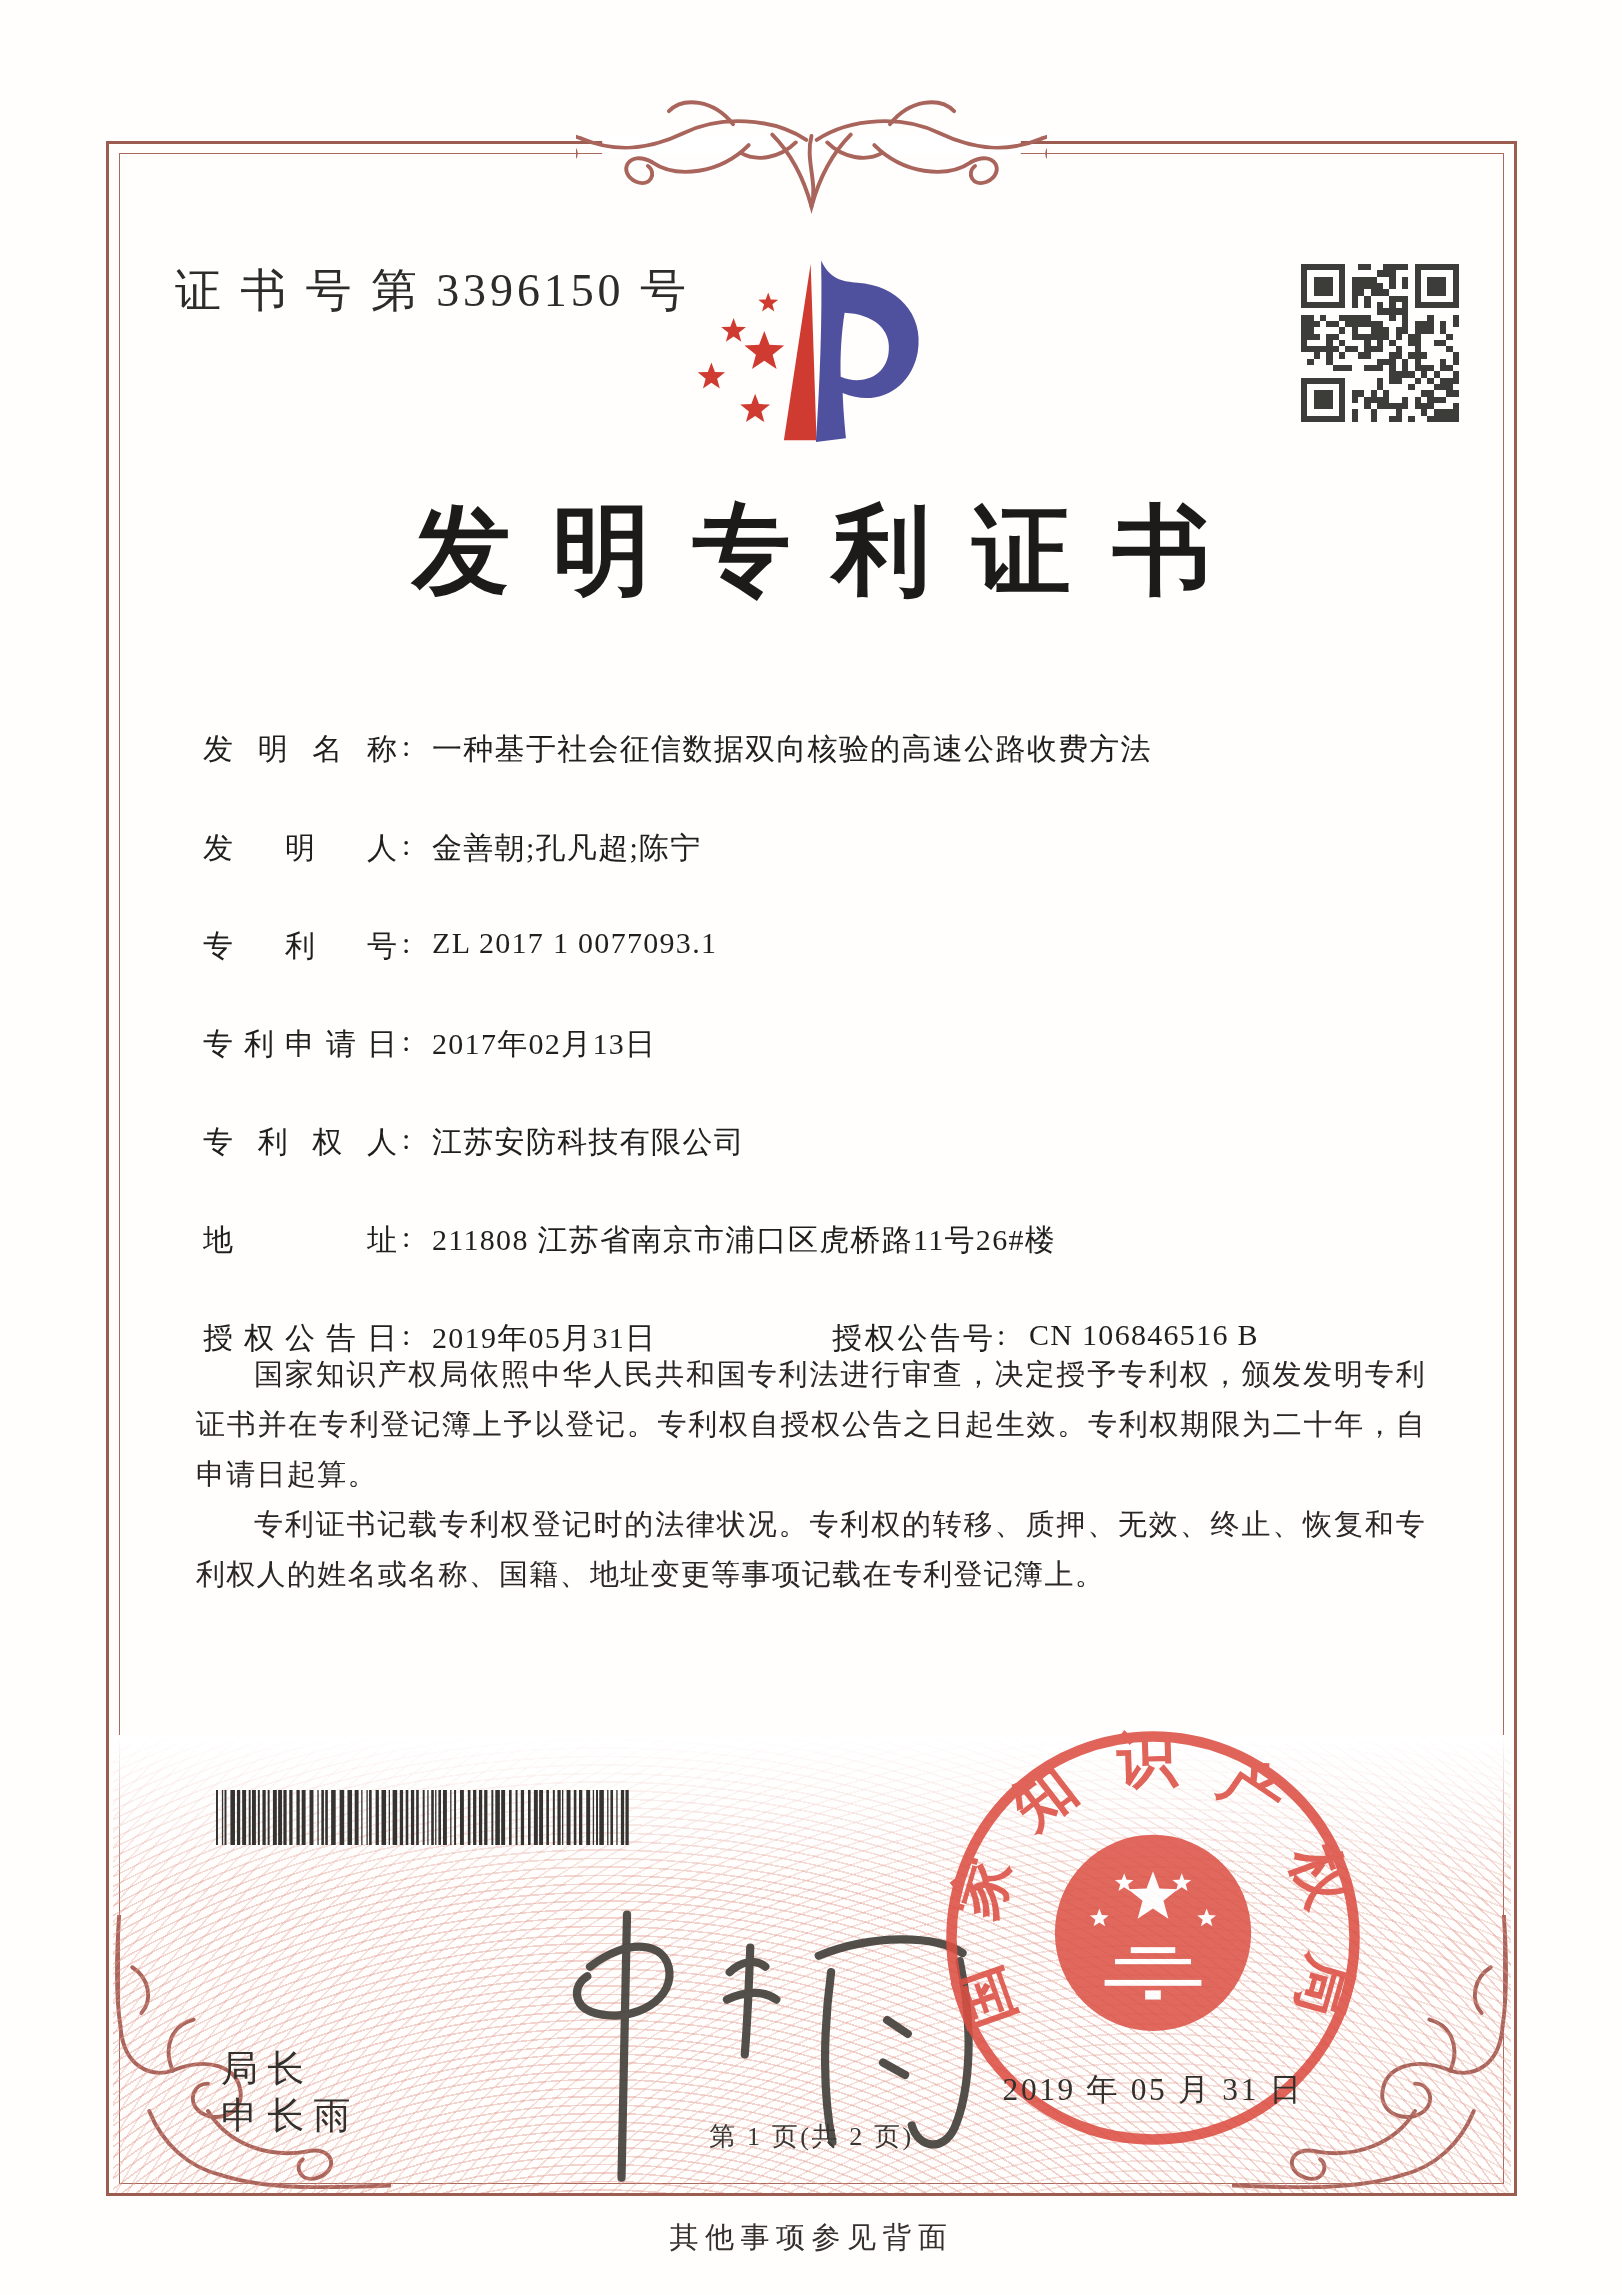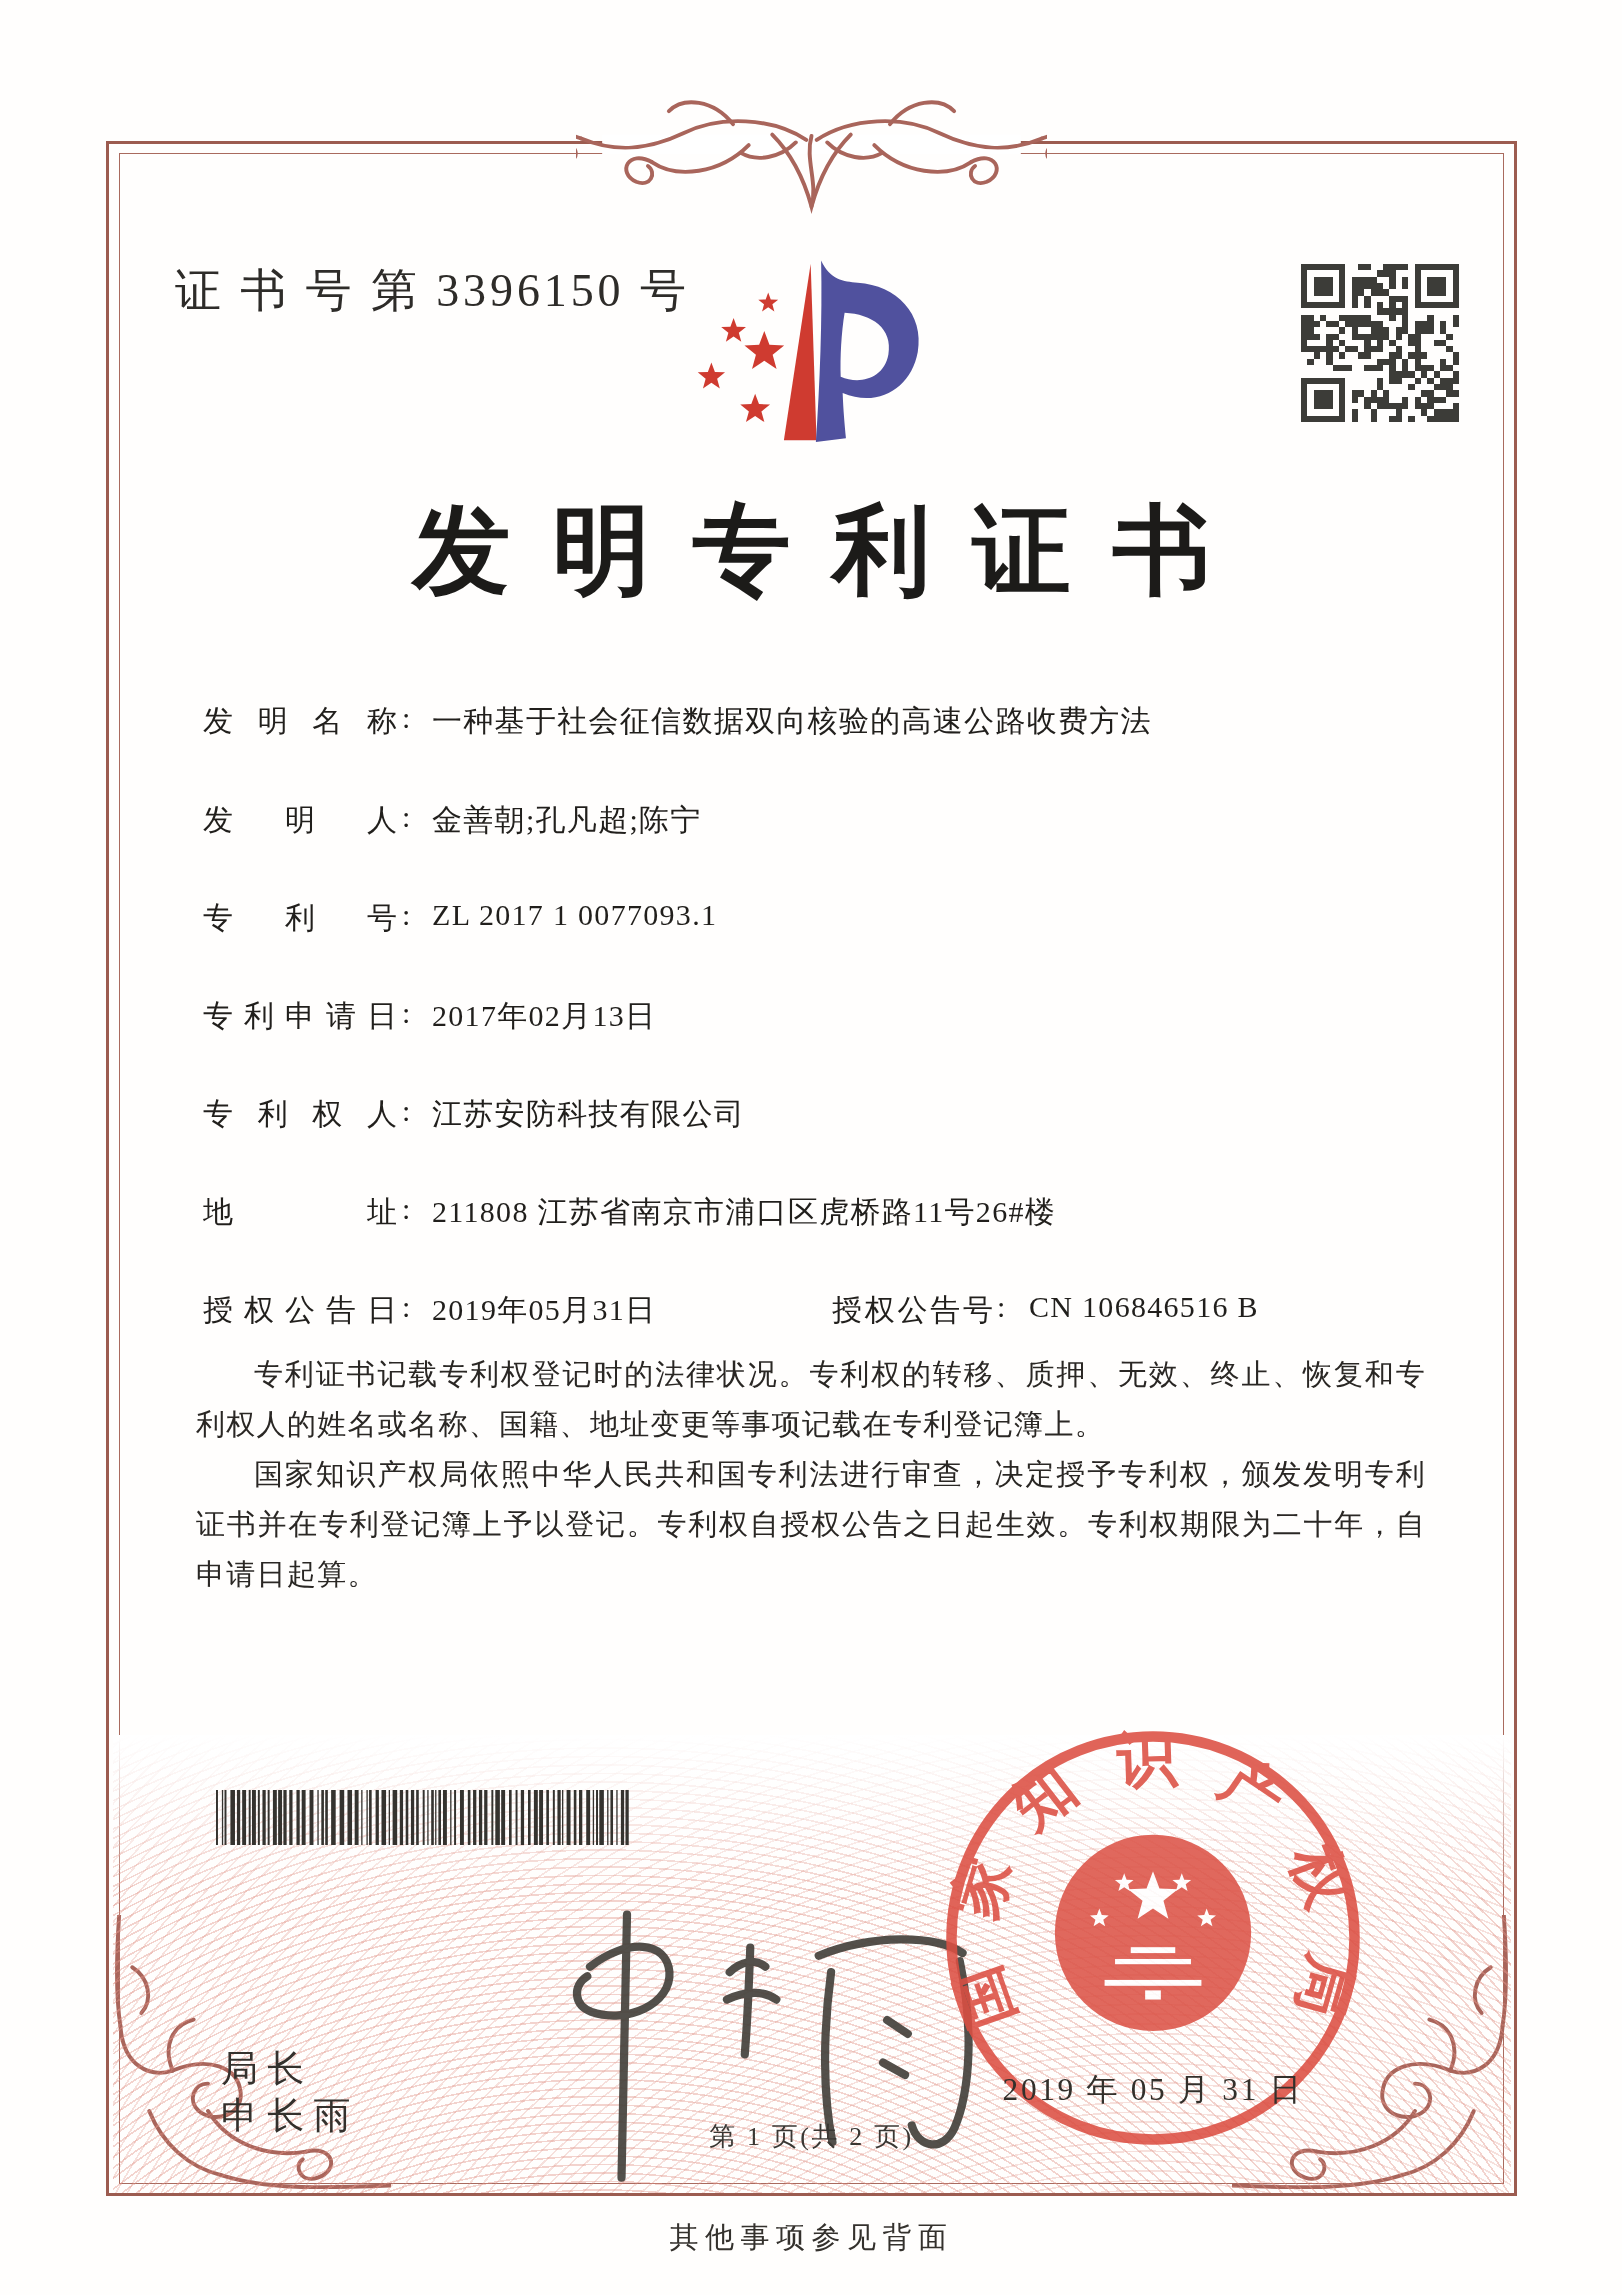--- a/index.html
+++ b/index.html
@@ -13,21 +13,21 @@
                border:1.3px solid #a96a5e;box-sizing:border-box;}
 
   
   .cert-no{position:absolute;left:175px;top:260px;font-size:46px;letter-spacing:3.9px;color:#2e2c29;}
   .logo{position:absolute;left:681px;top:254px;width:275px;height:209px;}
   .qr{position:absolute;left:1301px;top:264px;width:158px;height:158px;}
   .title{position:absolute;left:50%;top:486px;transform:translateX(calc(-50% + 21px));
          font-size:98px;font-weight:700;letter-spacing:42px;white-space:nowrap;color:#1c1b19;}
 
   
-  .row{position:absolute;left:0;width:1623px;height:42px;font-size:30px;}
+  .row{position:absolute;left:0;width:1623px;height:42px;font-size:30px;margin-top:28px;}
   .f-label{position:absolute;left:203px;width:194px;display:inline-block;
            text-align:justify;text-align-last:justify;color:#211f1c;}
   .f-colon{position:absolute;left:402px;color:#211f1c;}
   .f-value{position:absolute;left:432px;letter-spacing:1.3px;color:#211f1c;white-space:nowrap;}
   .f-label2{position:absolute;left:832px;width:161px;display:inline-block;
             text-align:justify;text-align-last:justify;color:#211f1c;}
   .f-colon2{position:absolute;left:997px;color:#211f1c;}
   .f-value2{position:absolute;left:1029px;letter-spacing:1.3px;color:#211f1c;white-space:nowrap;}
 
   
@@ -403,22 +403,22 @@
   <div class="row" style="top:1290px">
     <span class="f-label">授权公告日</span>
     <span class="f-colon">:</span>
     <span class="f-value">2019年05月31日</span>
     <span class="f-label2">授权公告号</span>
     <span class="f-colon2">:</span>
     <span class="f-value2">CN 106846516 B</span>
   </div>
 
   <div class="body-text">
+    <p>国家知识产权局依照中华人民共和国专利法进行审查，决定授予专利权，颁发发明专利证书并在专利登记簿上予以登记。专利权自授权公告之日起生效。专利权期限为二十年，自申请日起算。</p>
     <p>专利证书记载专利权登记时的法律状况。专利权的转移、质押、无效、终止、恢复和专利权人的姓名或名称、国籍、地址变更等事项记载在专利登记簿上。</p>
-    <p>国家知识产权局依照中华人民共和国专利法进行审查，决定授予专利权，颁发发明专利证书并在专利登记簿上予以登记。专利权自授权公告之日起生效。专利权期限为二十年，自申请日起算。</p>
   </div>
 
   <svg class="barcode" id="barcode-svg" viewBox="0 0 636 84" preserveAspectRatio="none">
       <rect x="0" y="0" width="3" height="84" fill="#35332f"></rect>
       <rect x="9" y="0" width="2" height="84" fill="#35332f"></rect>
       <rect x="13" y="0" width="3" height="84" fill="#35332f"></rect>
       <rect x="22" y="0" width="7" height="84" fill="#35332f"></rect>
       <rect x="32" y="0" width="5" height="84" fill="#35332f"></rect>
       <rect x="40" y="0" width="6" height="84" fill="#35332f"></rect>
       <rect x="50" y="0" width="3" height="84" fill="#35332f"></rect>

